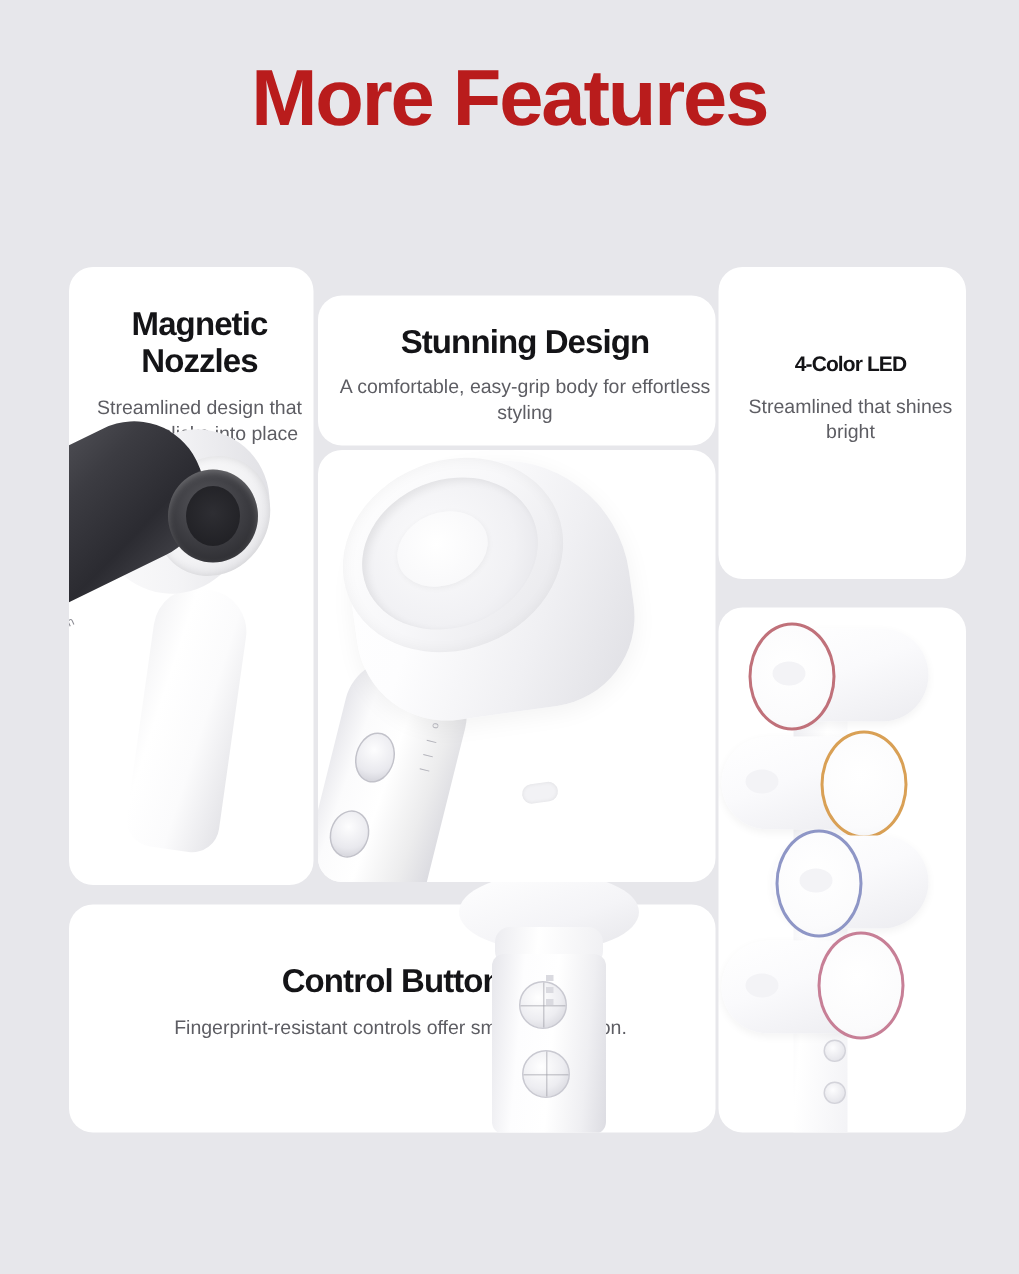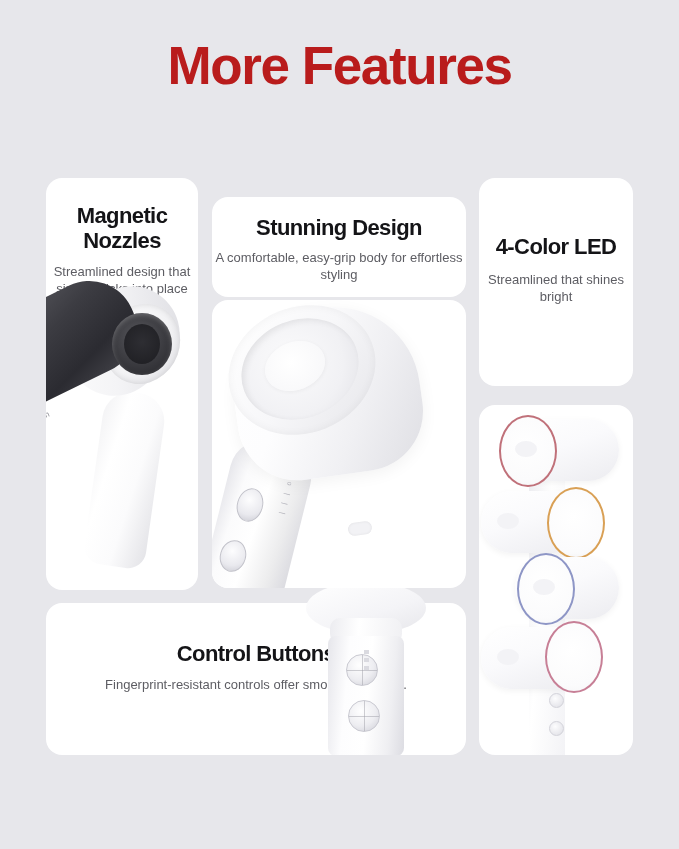--- a/index.html
+++ b/index.html
@@ -26,20 +26,21 @@
     letter-spacing: -1.4px;
     color: #b91c1c;
     line-height: 1.05;
   }
 
   .card {
     position: absolute;
     background: #ffffff;
     border-radius: 16px;
     overflow: hidden;
+    padding-left: 11px;
   }
 
   .card-title {
     text-align: center;
     font-weight: bold;
     color: #141417;
     letter-spacing: -0.6px;
     line-height: 1.12;
   }
   .card-sub {
@@ -59,21 +60,21 @@
   #card-stunning {
     left: 212px; top: 165px; width: 254px; height: 100px; margin-top: 32px;
   }
   #card-stunning .card-title { font-size: 22px; margin-top: 19px; }
   #card-stunning .card-sub { font-size: 13px; margin-top: 9px; }
 
   
   #card-led {
     left: 479px; top: 178px; width: 154px; height: 208px;
   }
-  #card-led .card-title { font-size: 22px; margin-top: 57px; }
+  #card-led .card-title { font-size: 14px; margin-top: 57px; }
   #card-led .card-sub { font-size: 13px; margin-top: 12px; }
 
   
   #card-hero {
     left: 212px; top: 300px; width: 254px; height: 288px;
   }
 
   
   #card-ledstack {
     left: 479px; top: 405px; width: 154px; height: 350px;

